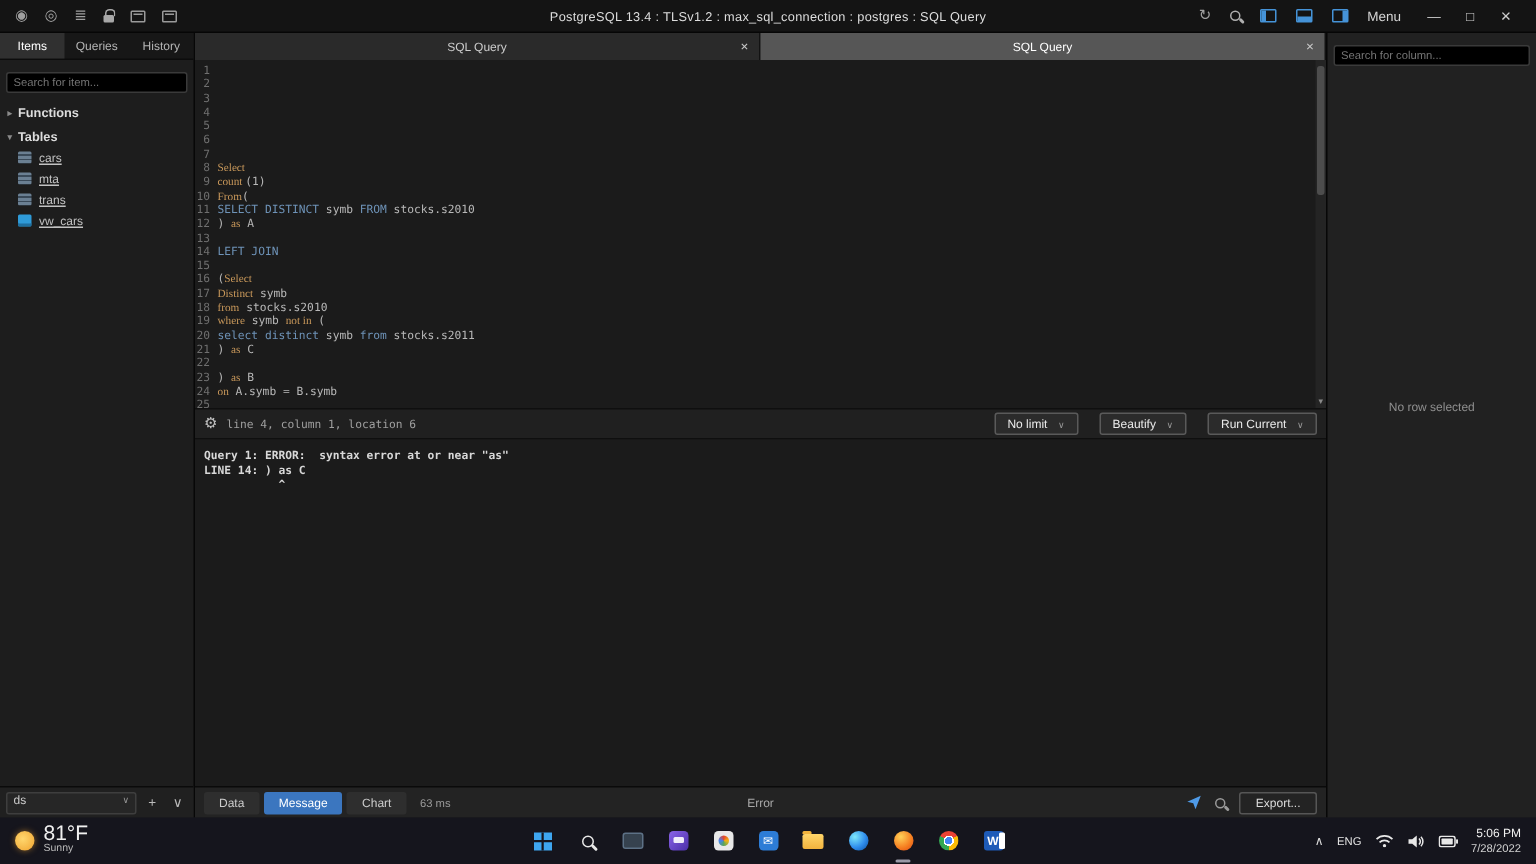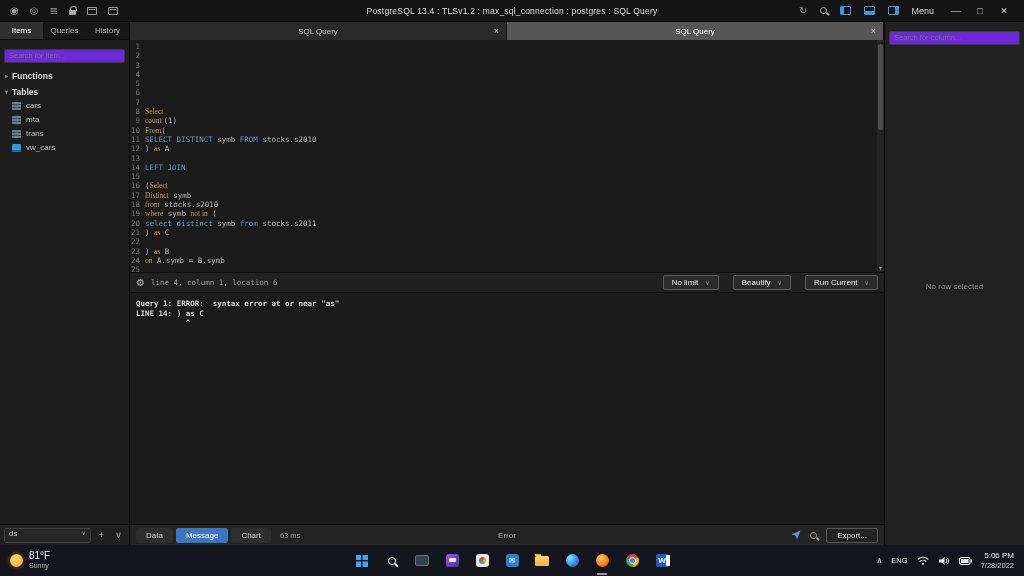--- a/index.html
+++ b/index.html
@@ -33,31 +33,31 @@
   #tb-ctrls { display:flex; align-items:center; gap:4px; }
   .win-ctrl { color:#cfcfcf; font-size:9px; width:20px; text-align:center; line-height:22px; }
 
   
   #sidebar { position:absolute; top:22px; left:0; width:130px; bottom:31px; background:#1d1d1d;
     border-right:1px solid #070707; display:flex; flex-direction:column; }
   .side-tabs { display:flex; height:18px; background:#171717; border-bottom:1px solid #0c0c0c; flex:none; }
   .side-tab { flex:1; display:flex; align-items:center; justify-content:center; font-size:8px; color:#b5b5b5; }
   .side-tab.active { background:#303030; color:#ffffff; }
   .side-search { padding:4px; flex:none; }
-  .side-search input, .col-search input { width:100%; height:14px; background:#6d28d9; border:1px solid #3a3a3a;
+  .side-search input, .col-search input { width:100%; height:14px; background:#000000; border:1px solid #3a3a3a;
     border-radius:2px; color:#cccccc; font-size:7.5px; padding:0 4px; outline:none; font-family:"Liberation Sans", sans-serif; }
   .section-label { display:flex; align-items:center; gap:4px; padding:4px 6px 2px 5px; font-size:8.5px;
     font-weight:bold; color:#dcdcdc; flex:none; }
   .sec-chev { font-size:6px; color:#8a8a8a; }
   #table-list { flex:none; }
   .titem { display:flex; align-items:center; gap:5px; padding:2.5px 6px 2.5px 12px; font-size:8px; color:#c2c2c2; }
   .ticon { width:9px; height:8px; border-radius:1px; flex:none; }
   .ticon.tbl { background:repeating-linear-gradient(to bottom, #6b8093 0 2px, #3a4a59 2px 3px); }
   .ticon.view { background:#2f9bd8; box-shadow:inset 0 -2px 0 #1e6f9f; }
-  .tname { white-space:nowrap; }
+  .tname { white-space:nowrap;text-decoration:underline; }
   .side-footer { margin-top:auto; height:21px; border-top:1px solid #0a0a0a; background:#202020;
     display:flex; align-items:center; gap:4px; padding:0 4px; flex:none; }
   .db-select { flex:1; height:15px; background:#262626; border:1px solid #3e3e3e; border-radius:2px;
     display:flex; justify-content:space-between; padding:0 4px; font-size:8px; color:#cccccc; }
   .chev { font-size:6px; color:#9a9a9a; }
   .mini-btn { width:13px; text-align:center; color:#bbbbbb; font-size:9px; }
 
   
   #center { position:absolute; top:22px; left:130px; right:140px; bottom:31px; display:flex;
     flex-direction:column; background:#1b1b1b; }
@@ -93,30 +93,30 @@
   .fstatus { position:absolute; left:50%; transform:translateX(-50%); font-size:8px; color:#a8a8a8; }
   .fright { margin-left:auto; display:flex; align-items:center; gap:9px; }
   .fmag { border-color:#9a9a9a; } .fmag::after { background:#9a9a9a; }
   .export-btn { height:15px; padding:0 10px; border:1px solid #565656; border-radius:2px; font-size:8px;
     color:#dddddd; display:flex; align-items:center; }
 
   
   #rightpanel { position:absolute; top:22px; right:0; width:140px; bottom:31px; background:#212121;
     border-left:1px solid #070707; }
   .col-search { padding:4px; }
-  .empty-msg { position:absolute; top:260px; left:0; right:0; text-align:center; font-size:8px; color:#8f8f8f; }
+  .empty-msg { position:absolute; top:245px; left:0; right:0; text-align:center; font-size:8px; color:#8f8f8f; }
 
   
   #taskbar { position:absolute; left:0; right:0; bottom:0; height:31px; background:#15151d;
     display:flex; align-items:center; }
   .tb-weather { display:flex; align-items:center; gap:6px; padding-left:10px; }
   .sun { width:13px; height:13px; border-radius:50%; background:radial-gradient(circle at 40% 40%, #ffd76e, #f0a32f);
     box-shadow:0 0 4px rgba(240,163,47,.55); }
   .weather-text { display:flex; flex-direction:column; line-height:9.5px; }
-  .temp { font-size:10px; color:#f0f0f0; }
+  .temp { font-size:14px; color:#f0f0f0; }
   .cond { font-size:7px; color:#b8b8b8; }
   #task-icons { position:absolute; left:50%; transform:translateX(-50%); display:flex; gap:6px; align-items:center; }
   .tb-app { width:24px; height:24px; display:flex; align-items:center; justify-content:center; border-radius:4px; position:relative; }
   .tb-app.active::after { content:""; position:absolute; bottom:-2px; left:7px; right:7px; height:2px;
     border-radius:1px; background:#9a9aa8; }
   .shape-winlogo { width:12px; height:12px; background-color:#3ea6f0;
     background-image:linear-gradient(#15151d,#15151d), linear-gradient(#15151d,#15151d);
     background-position:center; background-size:12px 1.5px, 1.5px 12px; background-repeat:no-repeat; }
   .shape-tbmag { width:8px; height:8px; border:1.5px solid #e8e8e8; border-radius:50%; position:relative; }
   .shape-tbmag::after { content:""; position:absolute; width:4.5px; height:1.5px; background:#e8e8e8;

